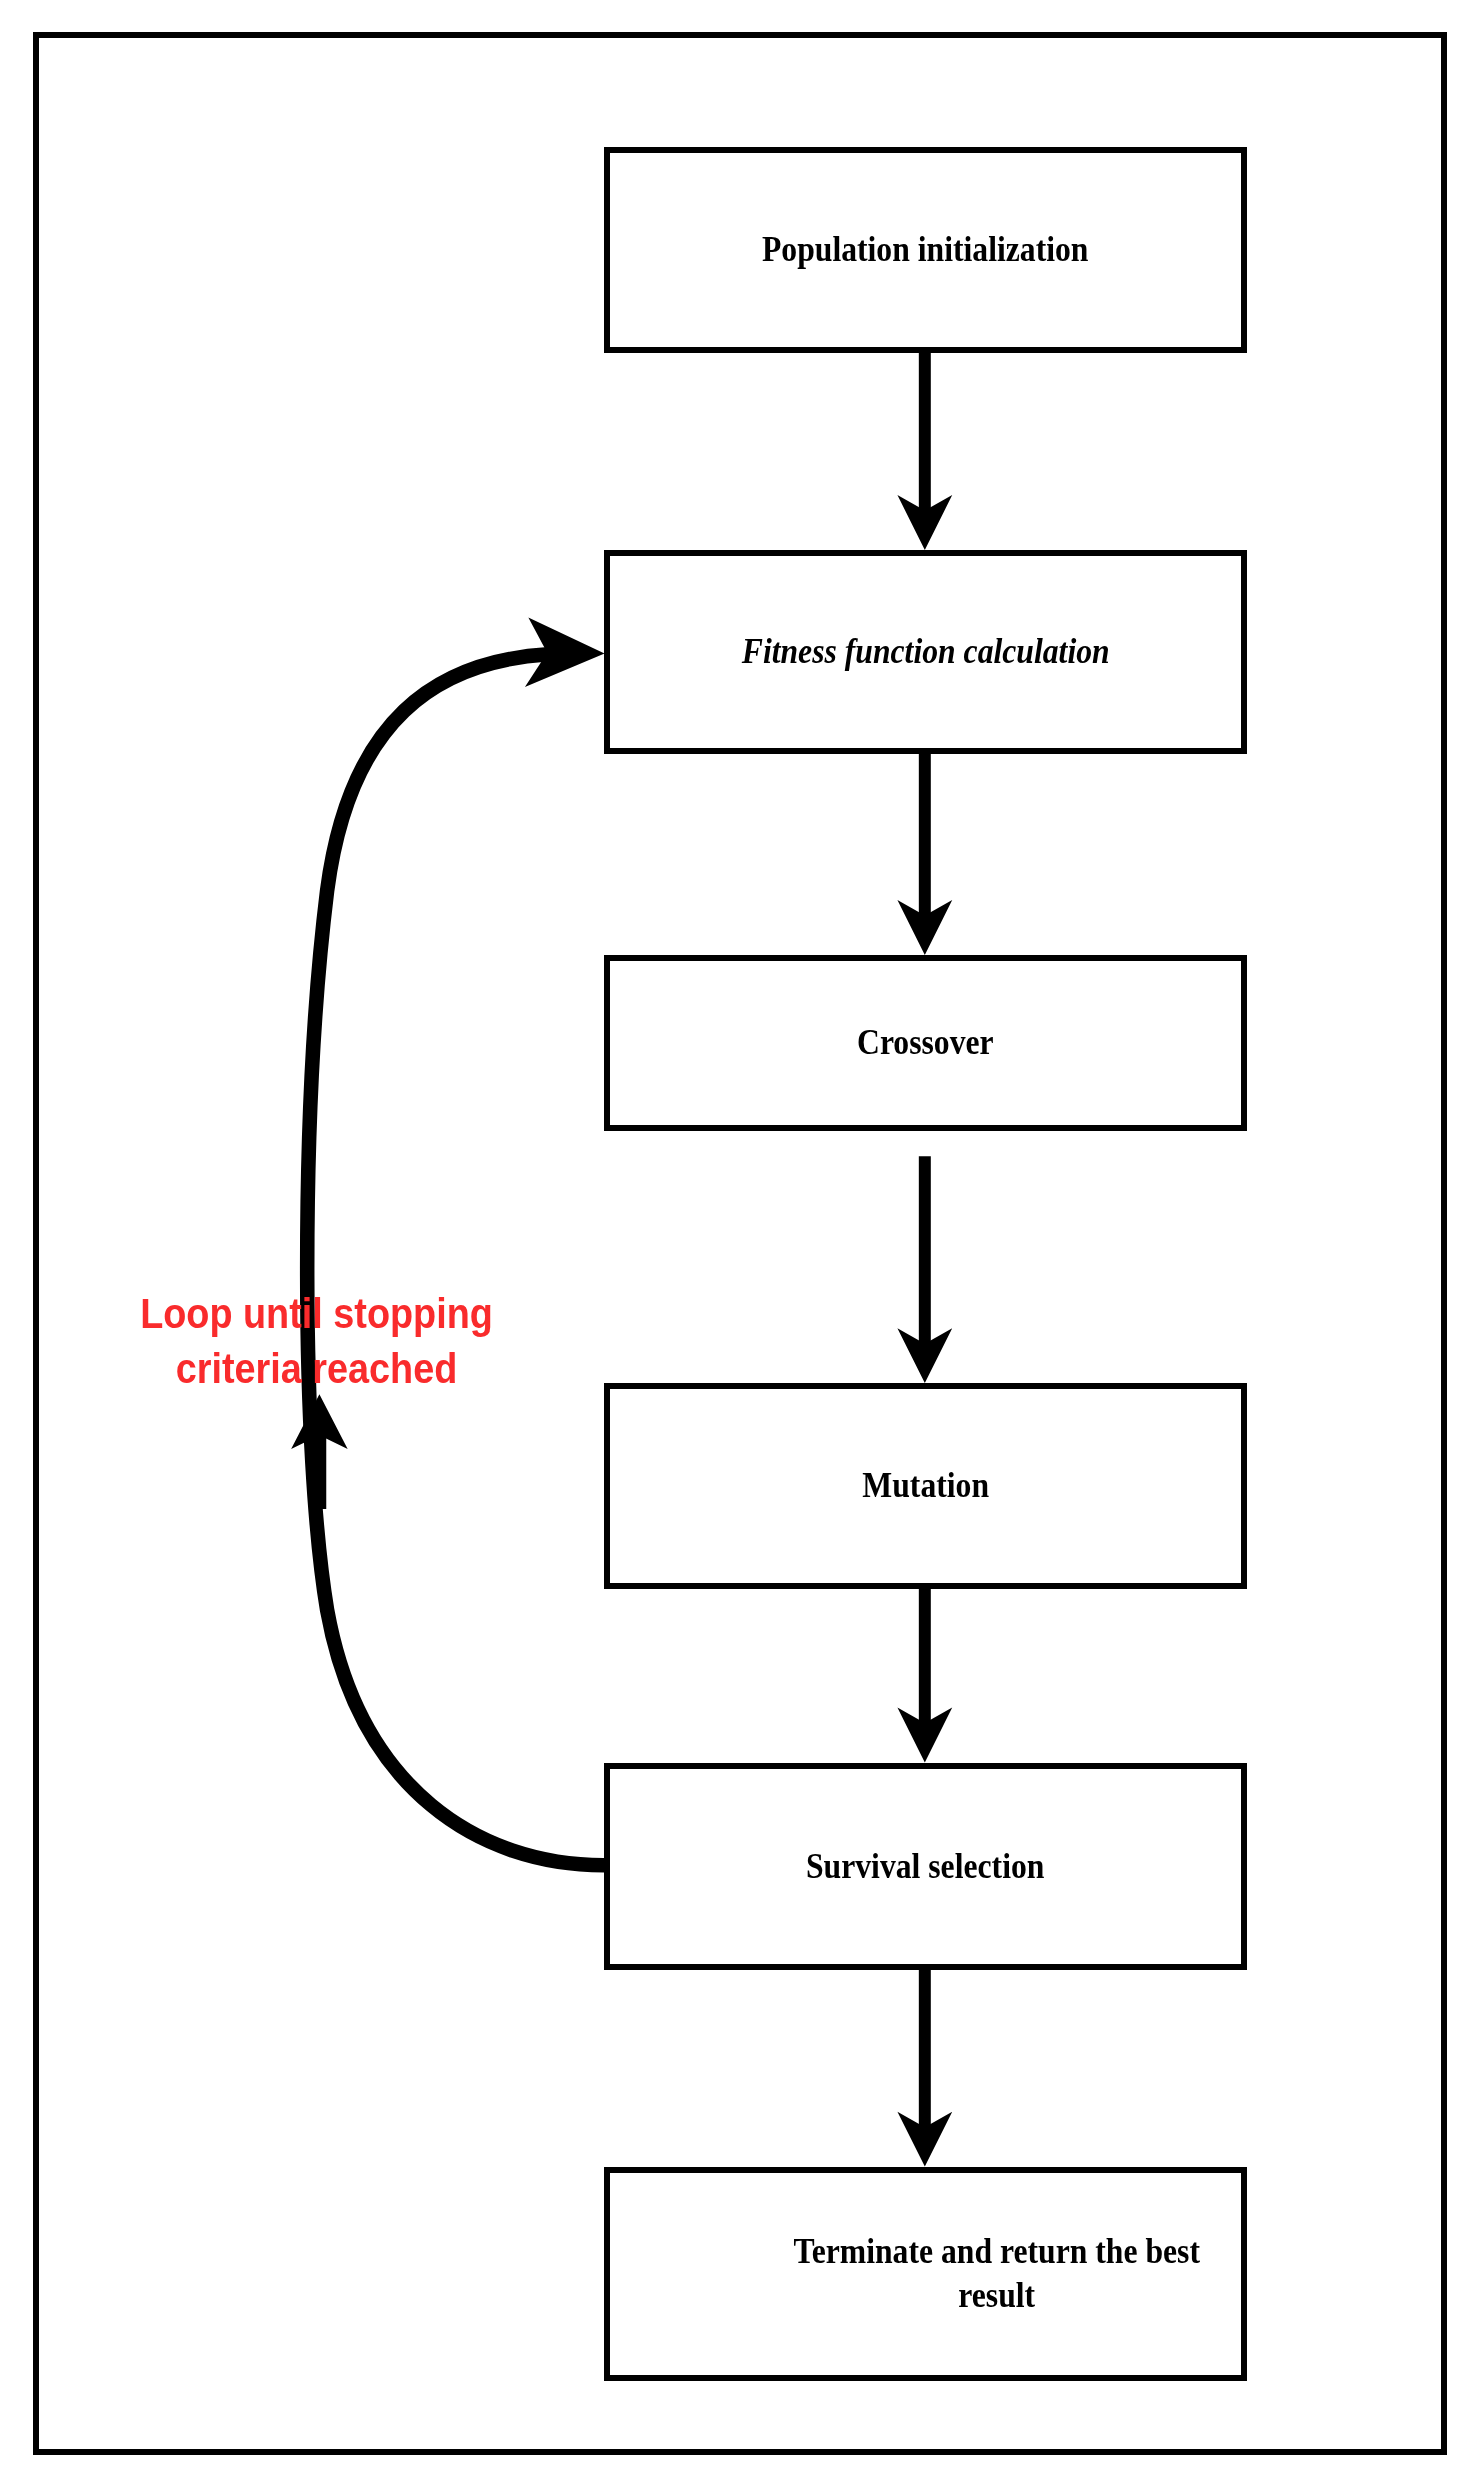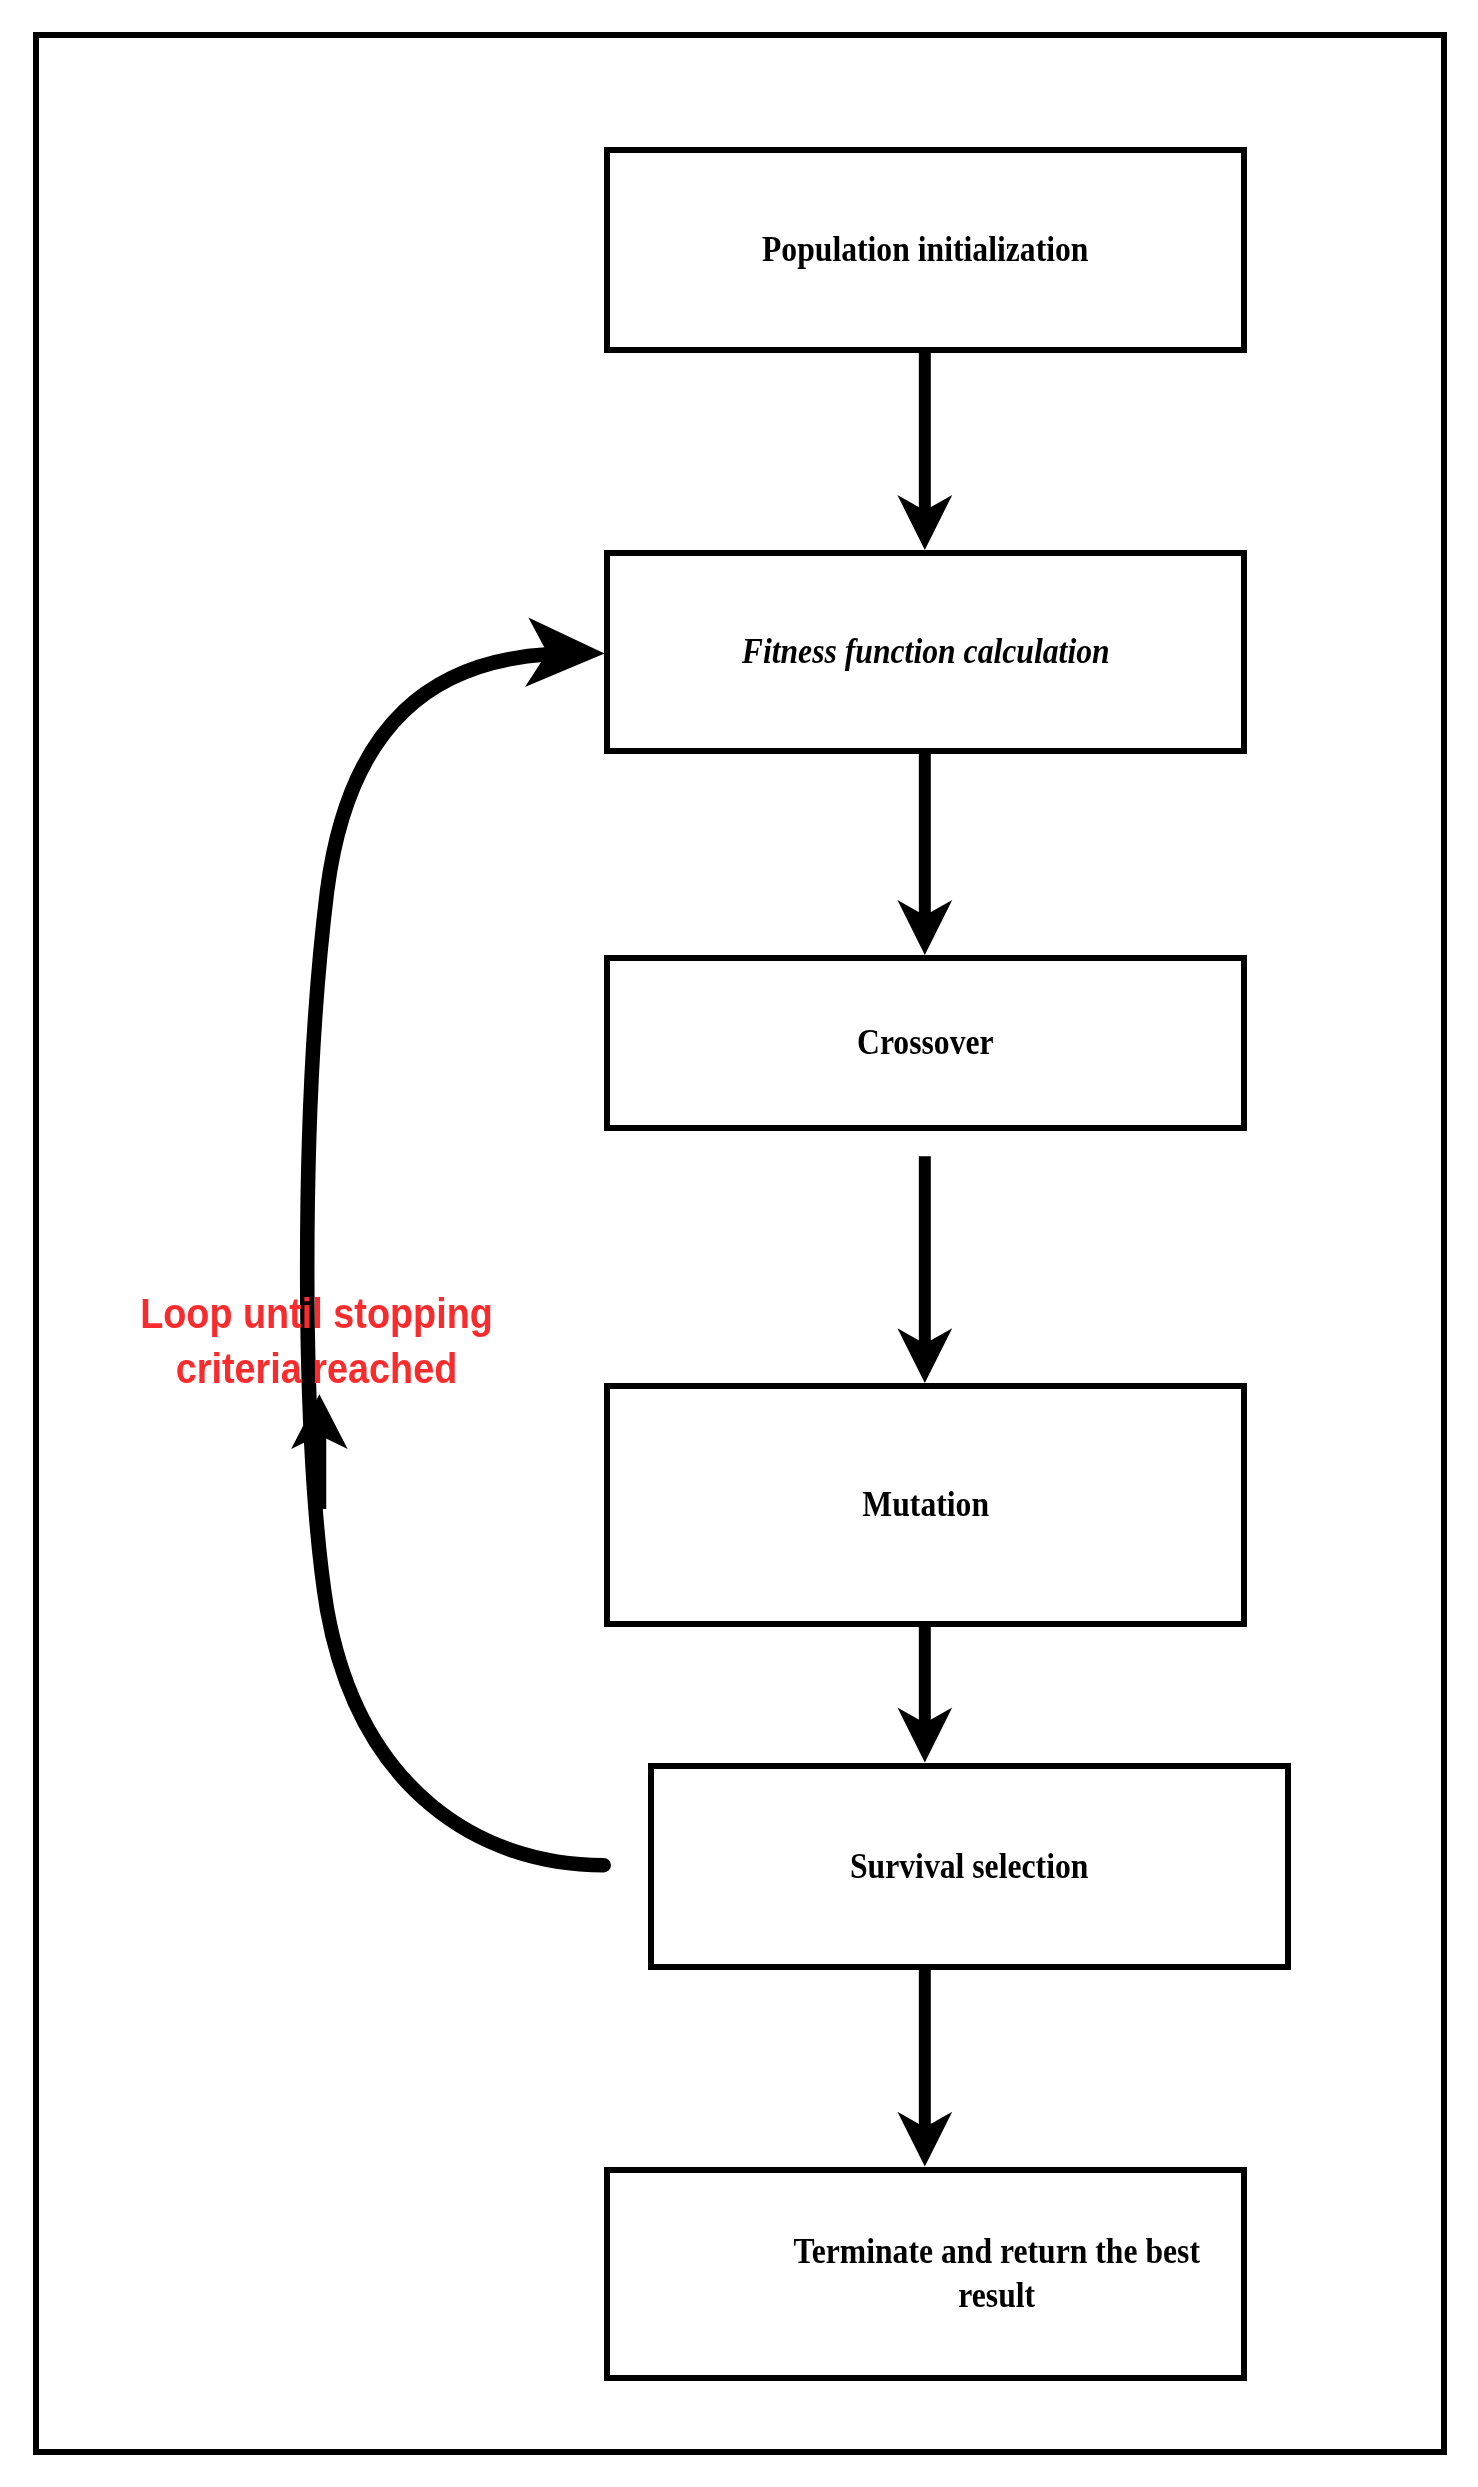--- a/index.html
+++ b/index.html
@@ -53,22 +53,22 @@
     color: #000000;
     letter-spacing: 0px;
     transform: scaleX(0.88);
     transform-origin: center center;
     white-space: pre-line;
     padding: 0 13.7px;
   }
   #box-population { top: 147px;  height: 206px; }
   #box-fitness    { top: 550px;  height: 204px; font-style: italic; }
   #box-crossover  { top: 955px; height: 176px; }
-  #box-mutation   { top: 1383px; height: 244px; }
-  #box-survival   { top: 1763px; height: 207px; margin-left: 44px; }
+  #box-mutation   { top: 1383px; height: 206px; }
+  #box-survival   { top: 1763px; height: 207px; }
   #box-terminate  { top: 2167px; height: 214px; justify-content: flex-end; }
 
   #loop-annotation {
     position: absolute;
     left: 51px;
     top: 1287px;
     width: 531px;
     text-align: center;
     font-family: "Liberation Sans", "DejaVu Sans", sans-serif;
     font-weight: bold;

